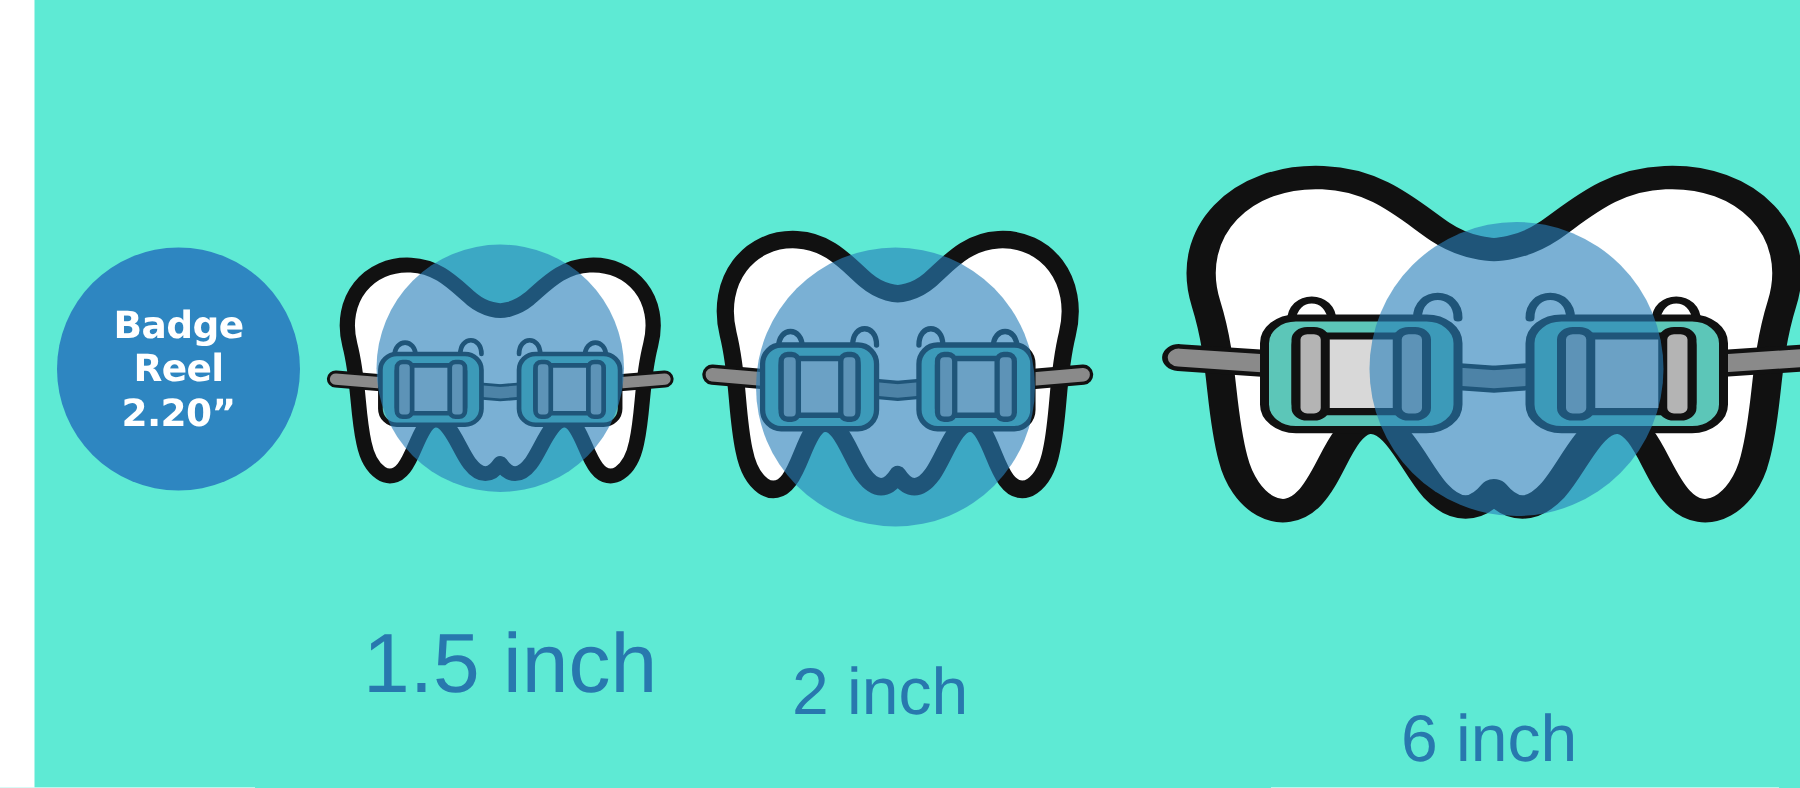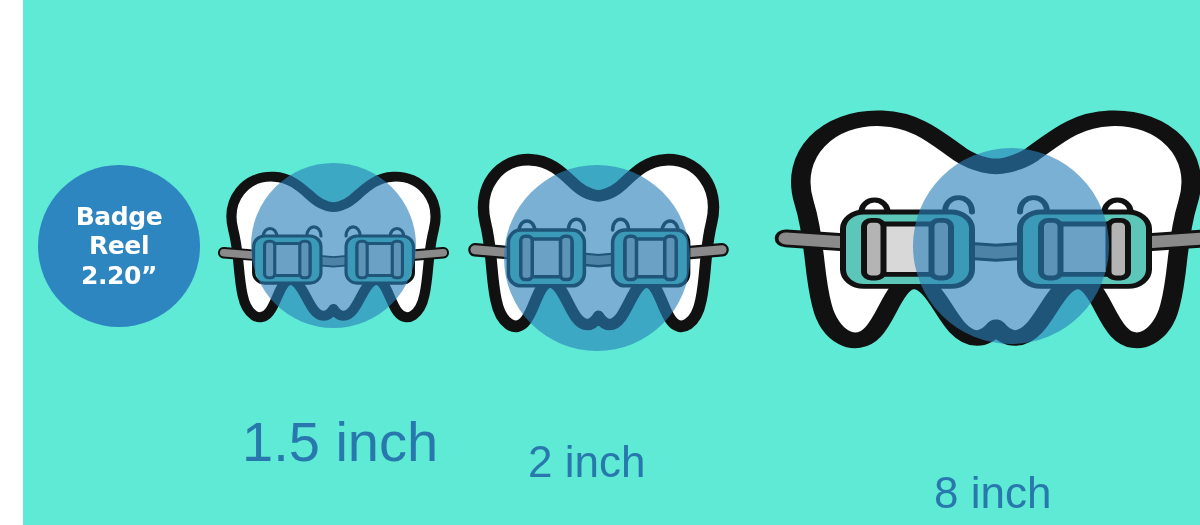--- a/index.html
+++ b/index.html
@@ -233,15 +233,15 @@
         <rect x="180" y="110" width="58" height="42" rx="5" fill="#D8D8D8" stroke="#111111" stroke-width="4"></rect>
         <rect x="180" y="107" width="13" height="48" rx="5" fill="#B4B4B4" stroke="#111111" stroke-width="4"></rect>
         <rect x="225" y="107" width="13" height="48" rx="5" fill="#B4B4B4" stroke="#111111" stroke-width="4"></rect>
       </g>
     </svg>
   </div>
   <div class="highlight" id="hl-3"></div>
 
   <div class="caption" id="cap-1">1.5 inch</div>
   <div class="caption" id="cap-2">2 inch</div>
-  <div class="caption" id="cap-3">8 inch</div>
+  <div class="caption" id="cap-3">6 inch</div>
 
 </div>
 
 </body></html>

